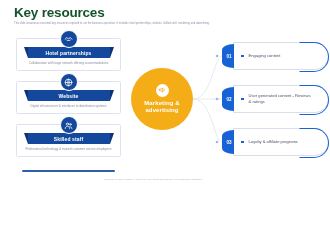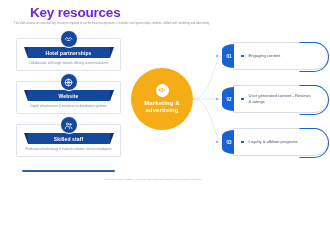--- a/index.html
+++ b/index.html
@@ -11,25 +11,25 @@
     height: 186px;
     background: #ffffff;
     font-family: "Liberation Sans", sans-serif;
     overflow: hidden;
     position: relative;
   }
 
   
   .page-title {
     position: absolute;
-    left: 30px;
+    left: 14px;
     top: 5px;
     font-size: 13.5px;
     font-weight: bold;
-    color: #6d28d9;
+    color: #14532d;
     letter-spacing: -0.2px;
   }
   .page-subtitle {
     position: absolute;
     left: 14px;
     top: 22px;
     width: 300px;
     font-size: 2.6px;
     line-height: 4px;
     color: #8b8ba3;

